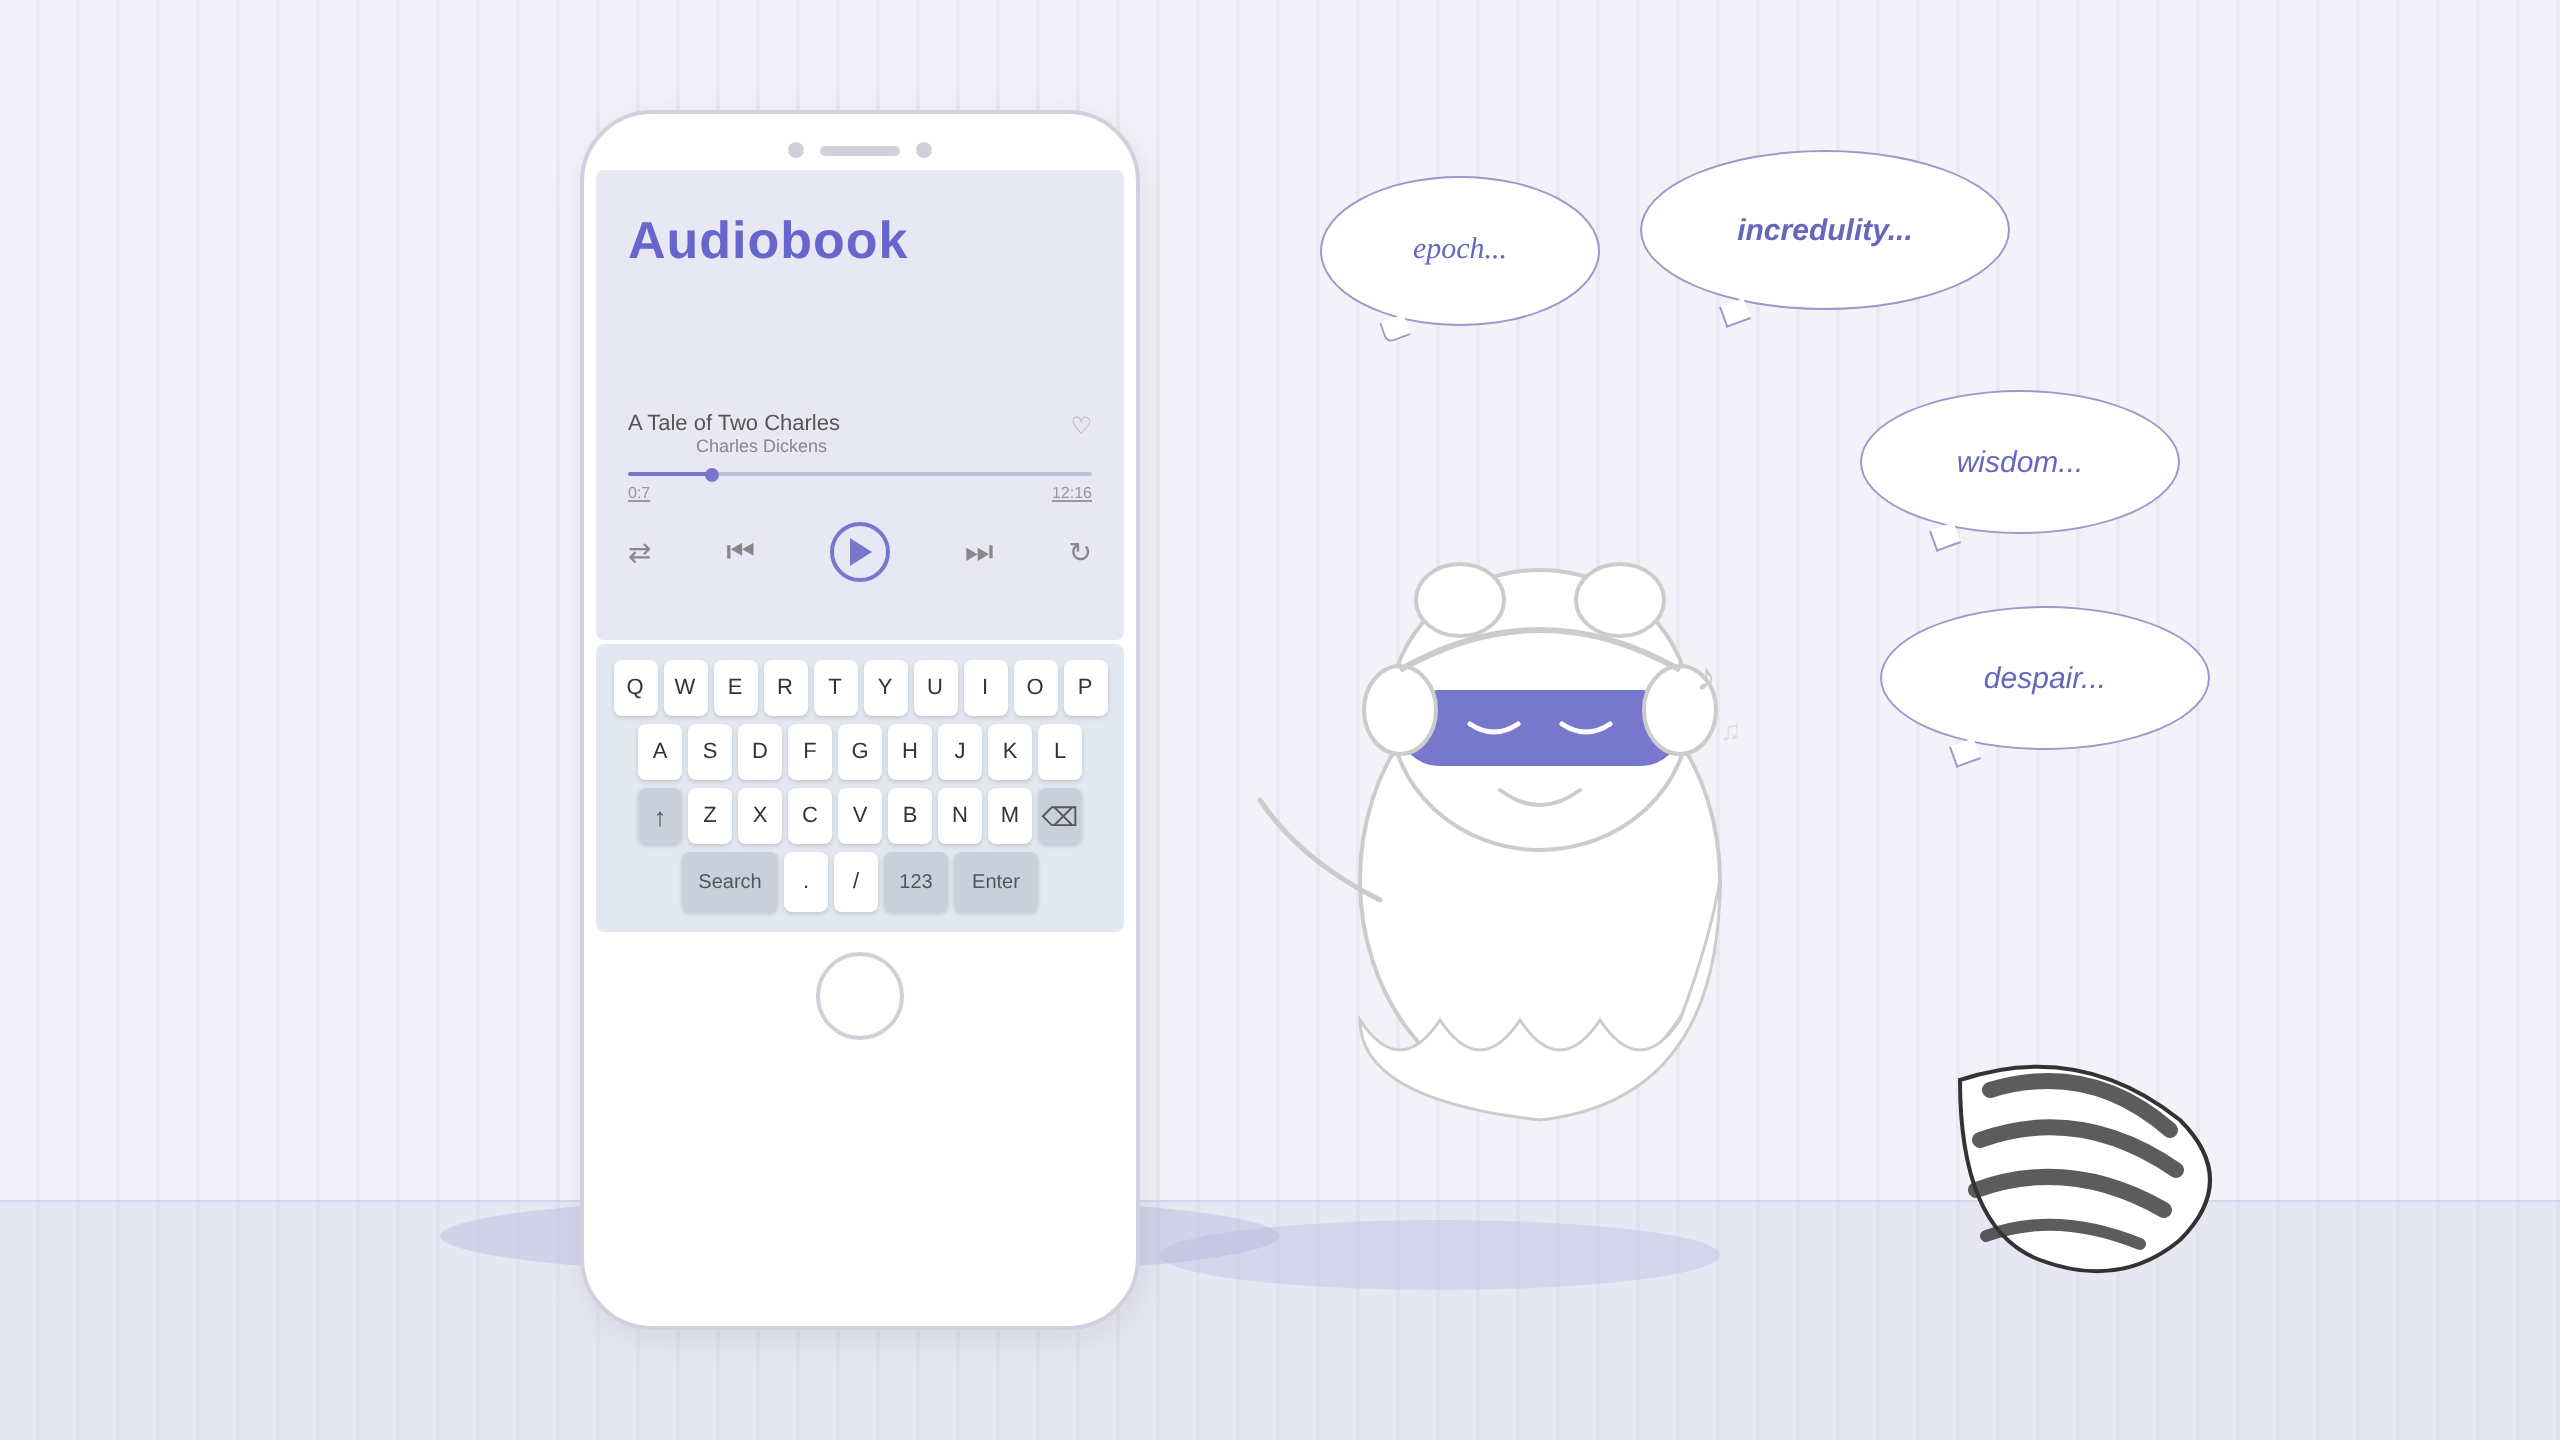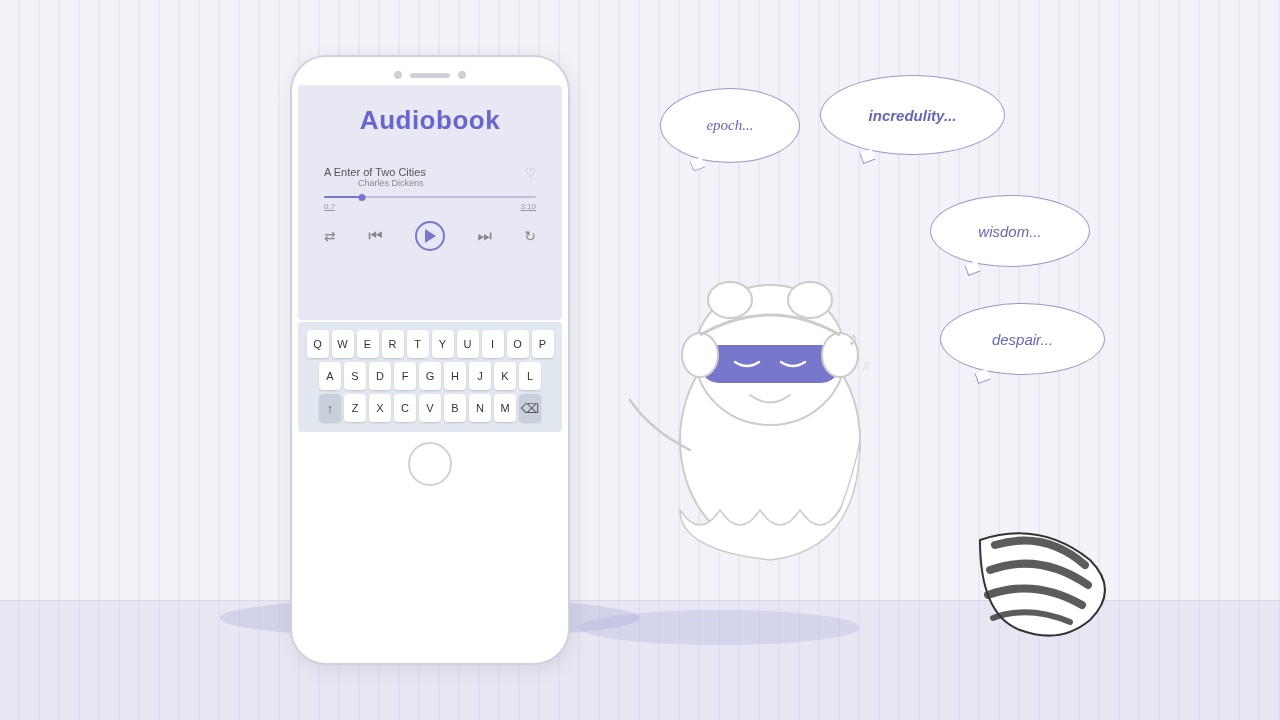--- a/index.html
+++ b/index.html
@@ -87,22 +87,22 @@
     }
 
     
     .app-screen {
       margin: 0 6px;
       background: #e8e8f4;
       height: 235px;
       border-radius: 4px;
       display: flex;
       flex-direction: column;
-      align-items: center;
-      padding: 20px 26px 14px;
+      padding: 20px 16px 14px;
+      gap: 40px;
     }
 
     .app-title {
       font-size: 26px;
       font-weight: 700;
       color: #6666cc;
       margin-bottom: 30px;
       letter-spacing: 0.5px;
     }
 
@@ -384,36 +384,36 @@
     <div class="phone-speaker"></div>
     <div class="phone-camera"></div>
   </div>
 
   <div class="app-screen">
     <div class="app-title">Audiobook</div>
 
     <div class="track-info">
       <div class="track-header">
         <div>
-          <div class="track-name">A Enter of Two Cities</div>
+          <div class="track-name">A Tale of Two Charles</div>
           <div class="track-author">Charles Dickens</div>
         </div>
         <div class="heart-icon">♡</div>
       </div>
 
       <div class="progress-bar-container">
         <div class="progress-track">
           <div class="progress-fill"></div>
           <div class="progress-dot"></div>
         </div>
       </div>
 
       <div class="time-labels">
         <span>0:7</span>
-        <span>3:10</span>
+        <span>12:16</span>
       </div>
 
       <div class="controls">
         <span class="ctrl-btn">⇄</span>
         <span class="ctrl-btn" style="font-size:16px;">⏮</span>
         <div class="play-btn">
           <div class="play-triangle"></div>
         </div>
         <span class="ctrl-btn" style="font-size:16px;">⏭</span>
         <span class="ctrl-btn">↻</span>
@@ -453,20 +453,27 @@
       <div class="key">Z</div>
       <div class="key">X</div>
       <div class="key">C</div>
       <div class="key">V</div>
       <div class="key">B</div>
       <div class="key">N</div>
       <div class="key">M</div>
       <div class="key key-special">⌫</div>
     </div>
 
+    <div class="kb-row">
+      <div class="key key-bottom key-search key-special">Search</div>
+      <div class="key key-bottom key-dot">.</div>
+      <div class="key key-bottom key-slash">/</div>
+      <div class="key key-bottom key-123 key-special">123</div>
+      <div class="key key-bottom key-enter key-special">Enter</div>
+    </div>
   </div>
 
   <div class="phone-home"></div>
 </div>
 
 <div class="char-shadow"></div>
 
 <svg class="character" viewBox="0 0 340 420" xmlns="http://www.w3.org/2000/svg">
 
   <ellipse cx="170" cy="280" rx="90" ry="110" fill="white" stroke="#ccc" stroke-width="2"></ellipse>

